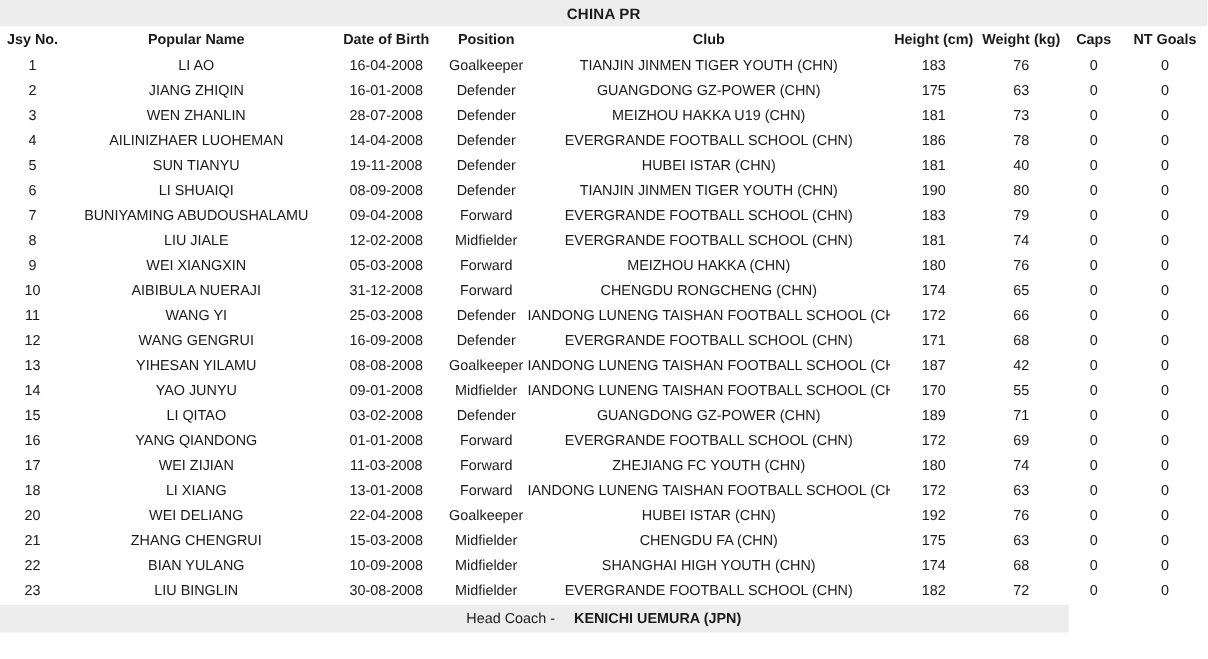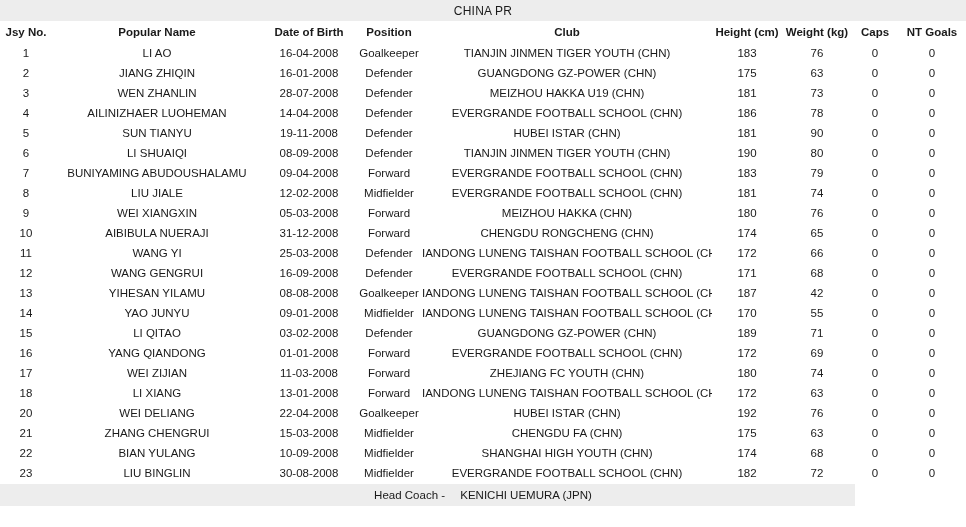--- a/index.html
+++ b/index.html
@@ -19,21 +19,21 @@
     height: 527px;
     position: relative;
     background: #ffffff;
   }
   .title-band {
     height: 21px;
     background: #ededed;
     display: flex;
     align-items: center;
     justify-content: center;
-    font-weight: normal;
+    font-weight: bold;
     font-size: 12px;
     letter-spacing: 0.2px;
   }
   table.squad {
     width: 966px;
     border-collapse: collapse;
     table-layout: fixed;
     font-size: 11.5px;
     padding-left: 38px;
   }
@@ -67,21 +67,21 @@
     height: 22px;
     background: #ededed;
   }
   .footer-text {
     position: relative;
     text-align: center;
     line-height: 24px;
     font-size: 11.5px;
   }
   .footer-text .coach-name {
-    font-weight: normal;
+    font-weight: bold;
     margin-left: 12px;
   }
 </style>
 </head>
 <body>
 
 <div class="page">
 
   <div class="title-band">
     <span>CHINA PR</span>
@@ -157,21 +157,21 @@
           <td>0</td>
           <td>0</td>
         </tr>
         <tr>
           <td>5</td>
           <td>SUN TIANYU</td>
           <td>19-11-2008</td>
           <td>Defender</td>
           <td>HUBEI ISTAR (CHN)</td>
           <td>181</td>
-          <td>90</td>
+          <td>40</td>
           <td>0</td>
           <td>0</td>
         </tr>
         <tr>
           <td>6</td>
           <td>LI SHUAIQI</td>
           <td>08-09-2008</td>
           <td>Defender</td>
           <td>TIANJIN JINMEN TIGER YOUTH (CHN)</td>
           <td>190</td>

